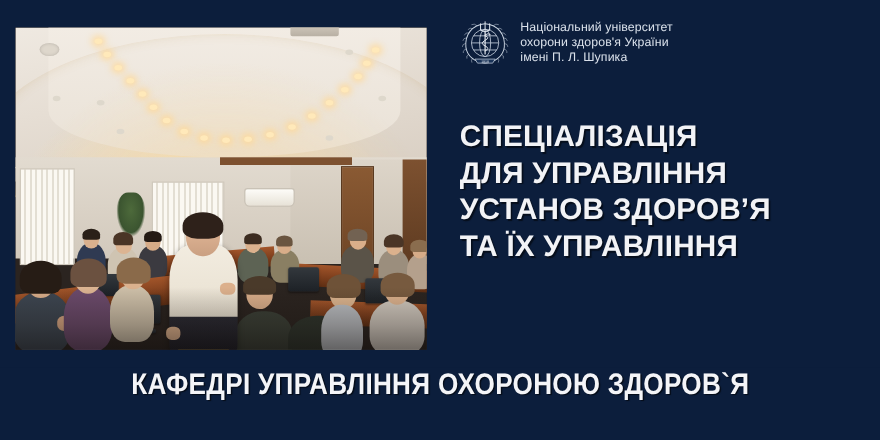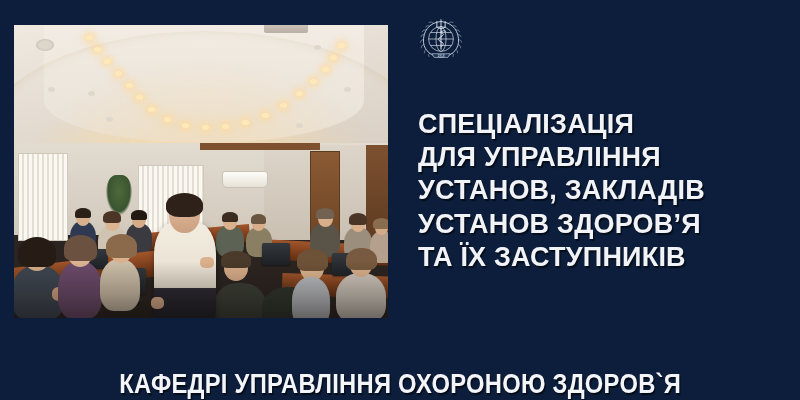--- a/index.html
+++ b/index.html
@@ -152,21 +152,21 @@
   }
   #title .tl {
     color:#f2f3f6; font-size:27px; line-height:33.2px;
     font-weight:700; letter-spacing:.2px; white-space:nowrap;
     text-shadow:1.5px 1.5px 1px rgba(0,0,0,.55);
   }
 
   
   #banner {
     position:absolute; left:0; top:334px; width:800px; height:66px;
-    display:flex; align-items:flex-end; justify-content:center;
+    display:flex; align-items:flex-start; justify-content:center;
     background:#0c1e3c;
   }
   #banner-text {
     color:#f4f5f8; font-size:27px; font-weight:700;
     letter-spacing:.3px; white-space:nowrap;
     transform:scaleX(.88); transform-origin:center;
     text-shadow:1.5px 1.5px 1px rgba(0,0,0,.6);
   }
 </style>
 </head>
@@ -358,27 +358,31 @@
           <path d="M50 36 q11 3 0 9 q-11 6 0 11 q11 5 0 10"></path>
           <path d="M50 34 q6 -4 10 -1"></path>
         </g>
 
         <g>
           <path d="M30 82 h40 l-5 8 h-30 z" fill="#1a3358" stroke="#c9d3e0" stroke-width="1.4"></path>
           <text x="50" y="89" font-family="'Liberation Sans',sans-serif" font-size="7" fill="#dce3ec" text-anchor="middle">1918</text>
         </g>
       </svg>
     </div>
+    <div id="logo-text">
+      <div>Національний університет</div>
+      <div>охорони здоров'я України</div>
+      <div>імені П. Л. Шупика</div>
+    </div>
   </div>
 
   <div id="title">
     <div class="tl">СПЕЦІАЛІЗАЦІЯ</div>
     <div class="tl">ДЛЯ УПРАВЛІННЯ</div>
-    <div class="tl">УСТАНОВ, ЗАКЛАДІВ</div>
     <div class="tl">УСТАНОВ ЗДОРОВ’Я</div>
-    <div class="tl">ТА ЇХ ЗАСТУПНИКІВ</div>
+    <div class="tl">ТА ЇХ УПРАВЛІННЯ</div>
   </div>
 
   <div id="banner">
     <div id="banner-text">КАФЕДРІ УПРАВЛІННЯ ОХОРОНОЮ ЗДОРОВ`Я</div>
   </div>
 
 </div>
 
 </body></html>

